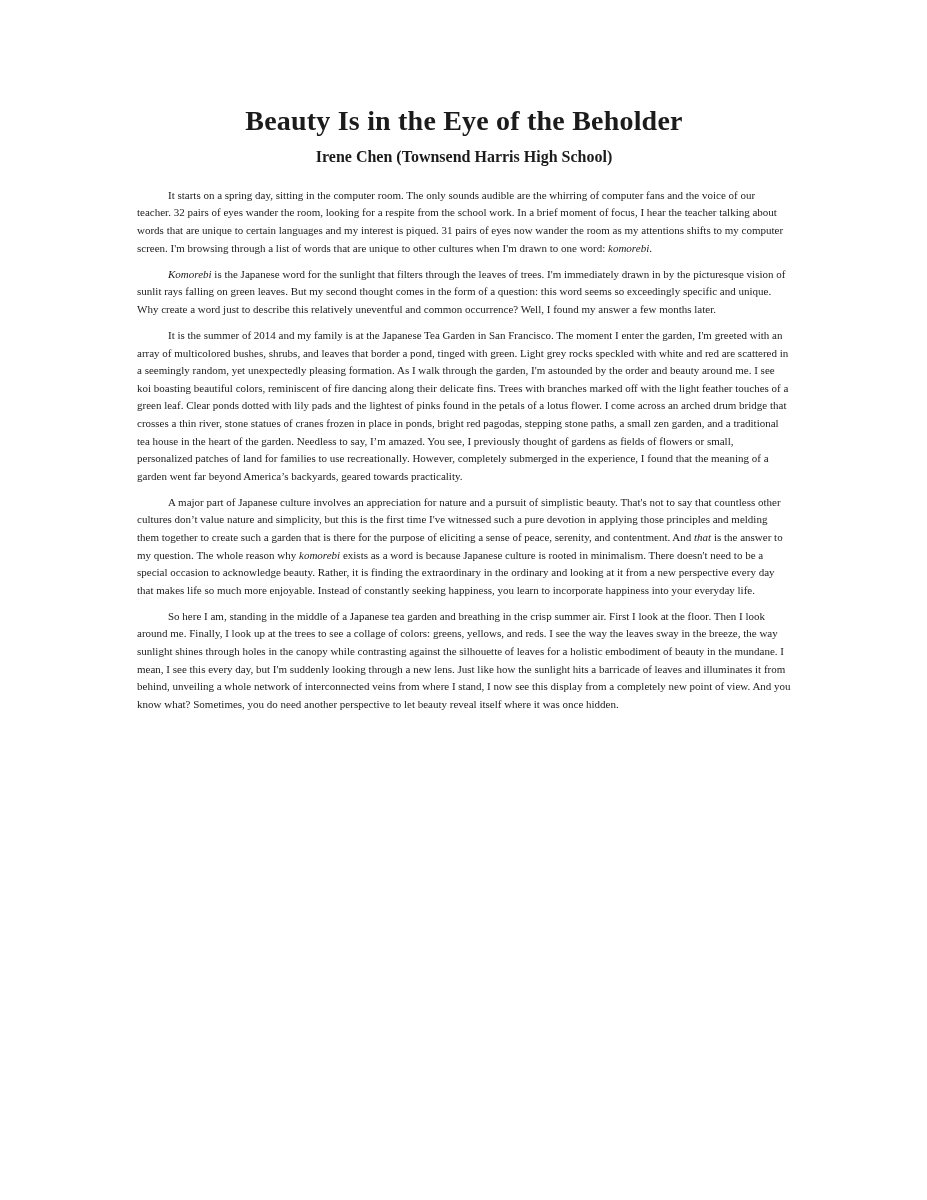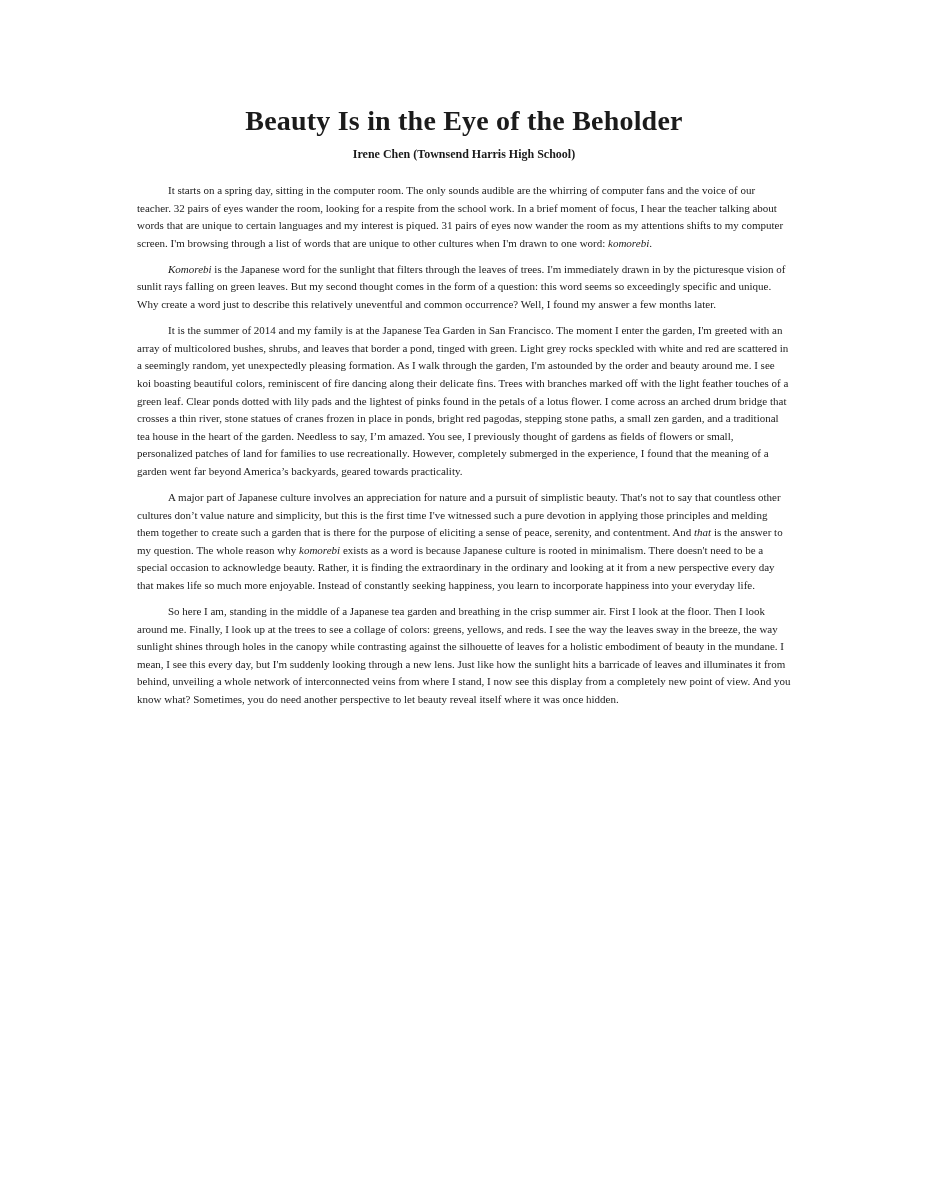--- a/index.html
+++ b/index.html
@@ -24,21 +24,21 @@
   }
   .essay-title {
     font-size: 28px;
     font-weight: bold;
     text-align: center;
     margin: 0 0 9px 0;
     line-height: 1.2;
     letter-spacing: 0.2px;
   }
   .essay-author {
-    font-size: 12px;
+    font-size: 16px;
     font-weight: bold;
     text-align: center;
     margin: 0 0 21px 0;
     line-height: 1.2;
   }
   .essay-body p {
     font-size: 11px;
     line-height: 17.6px;
     margin: 0 0 8.5px 0;
     text-indent: 31px;

